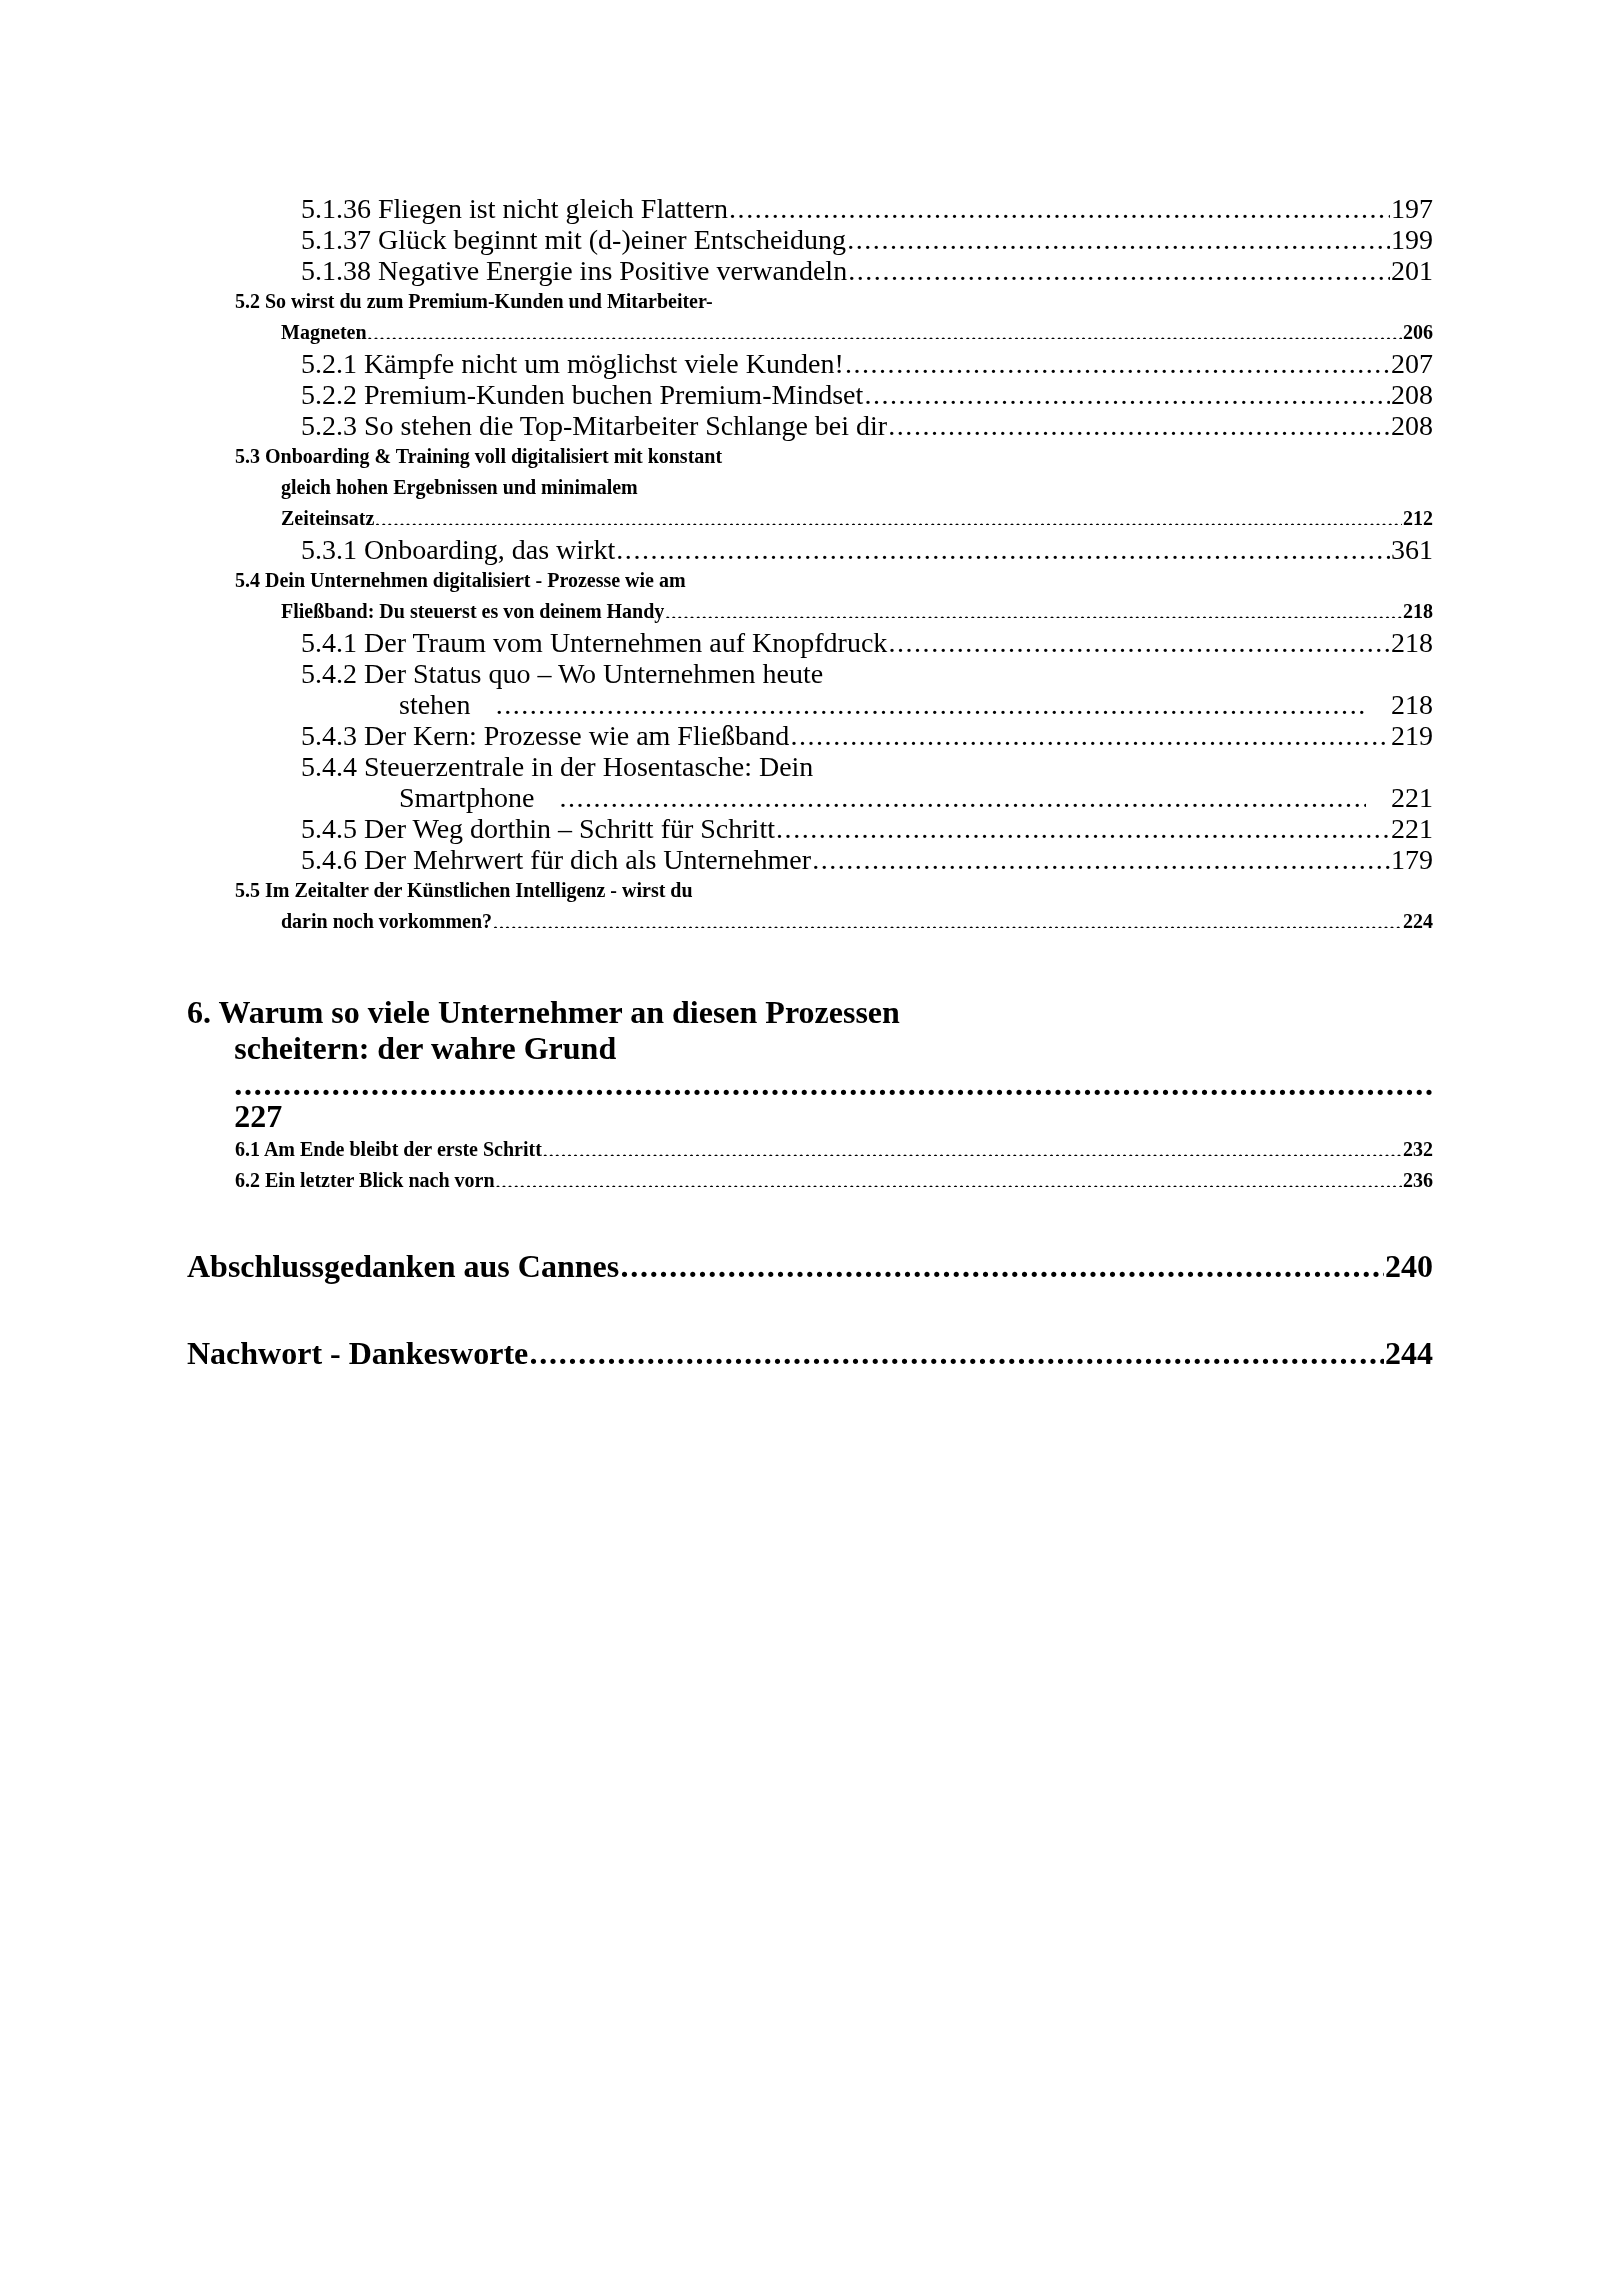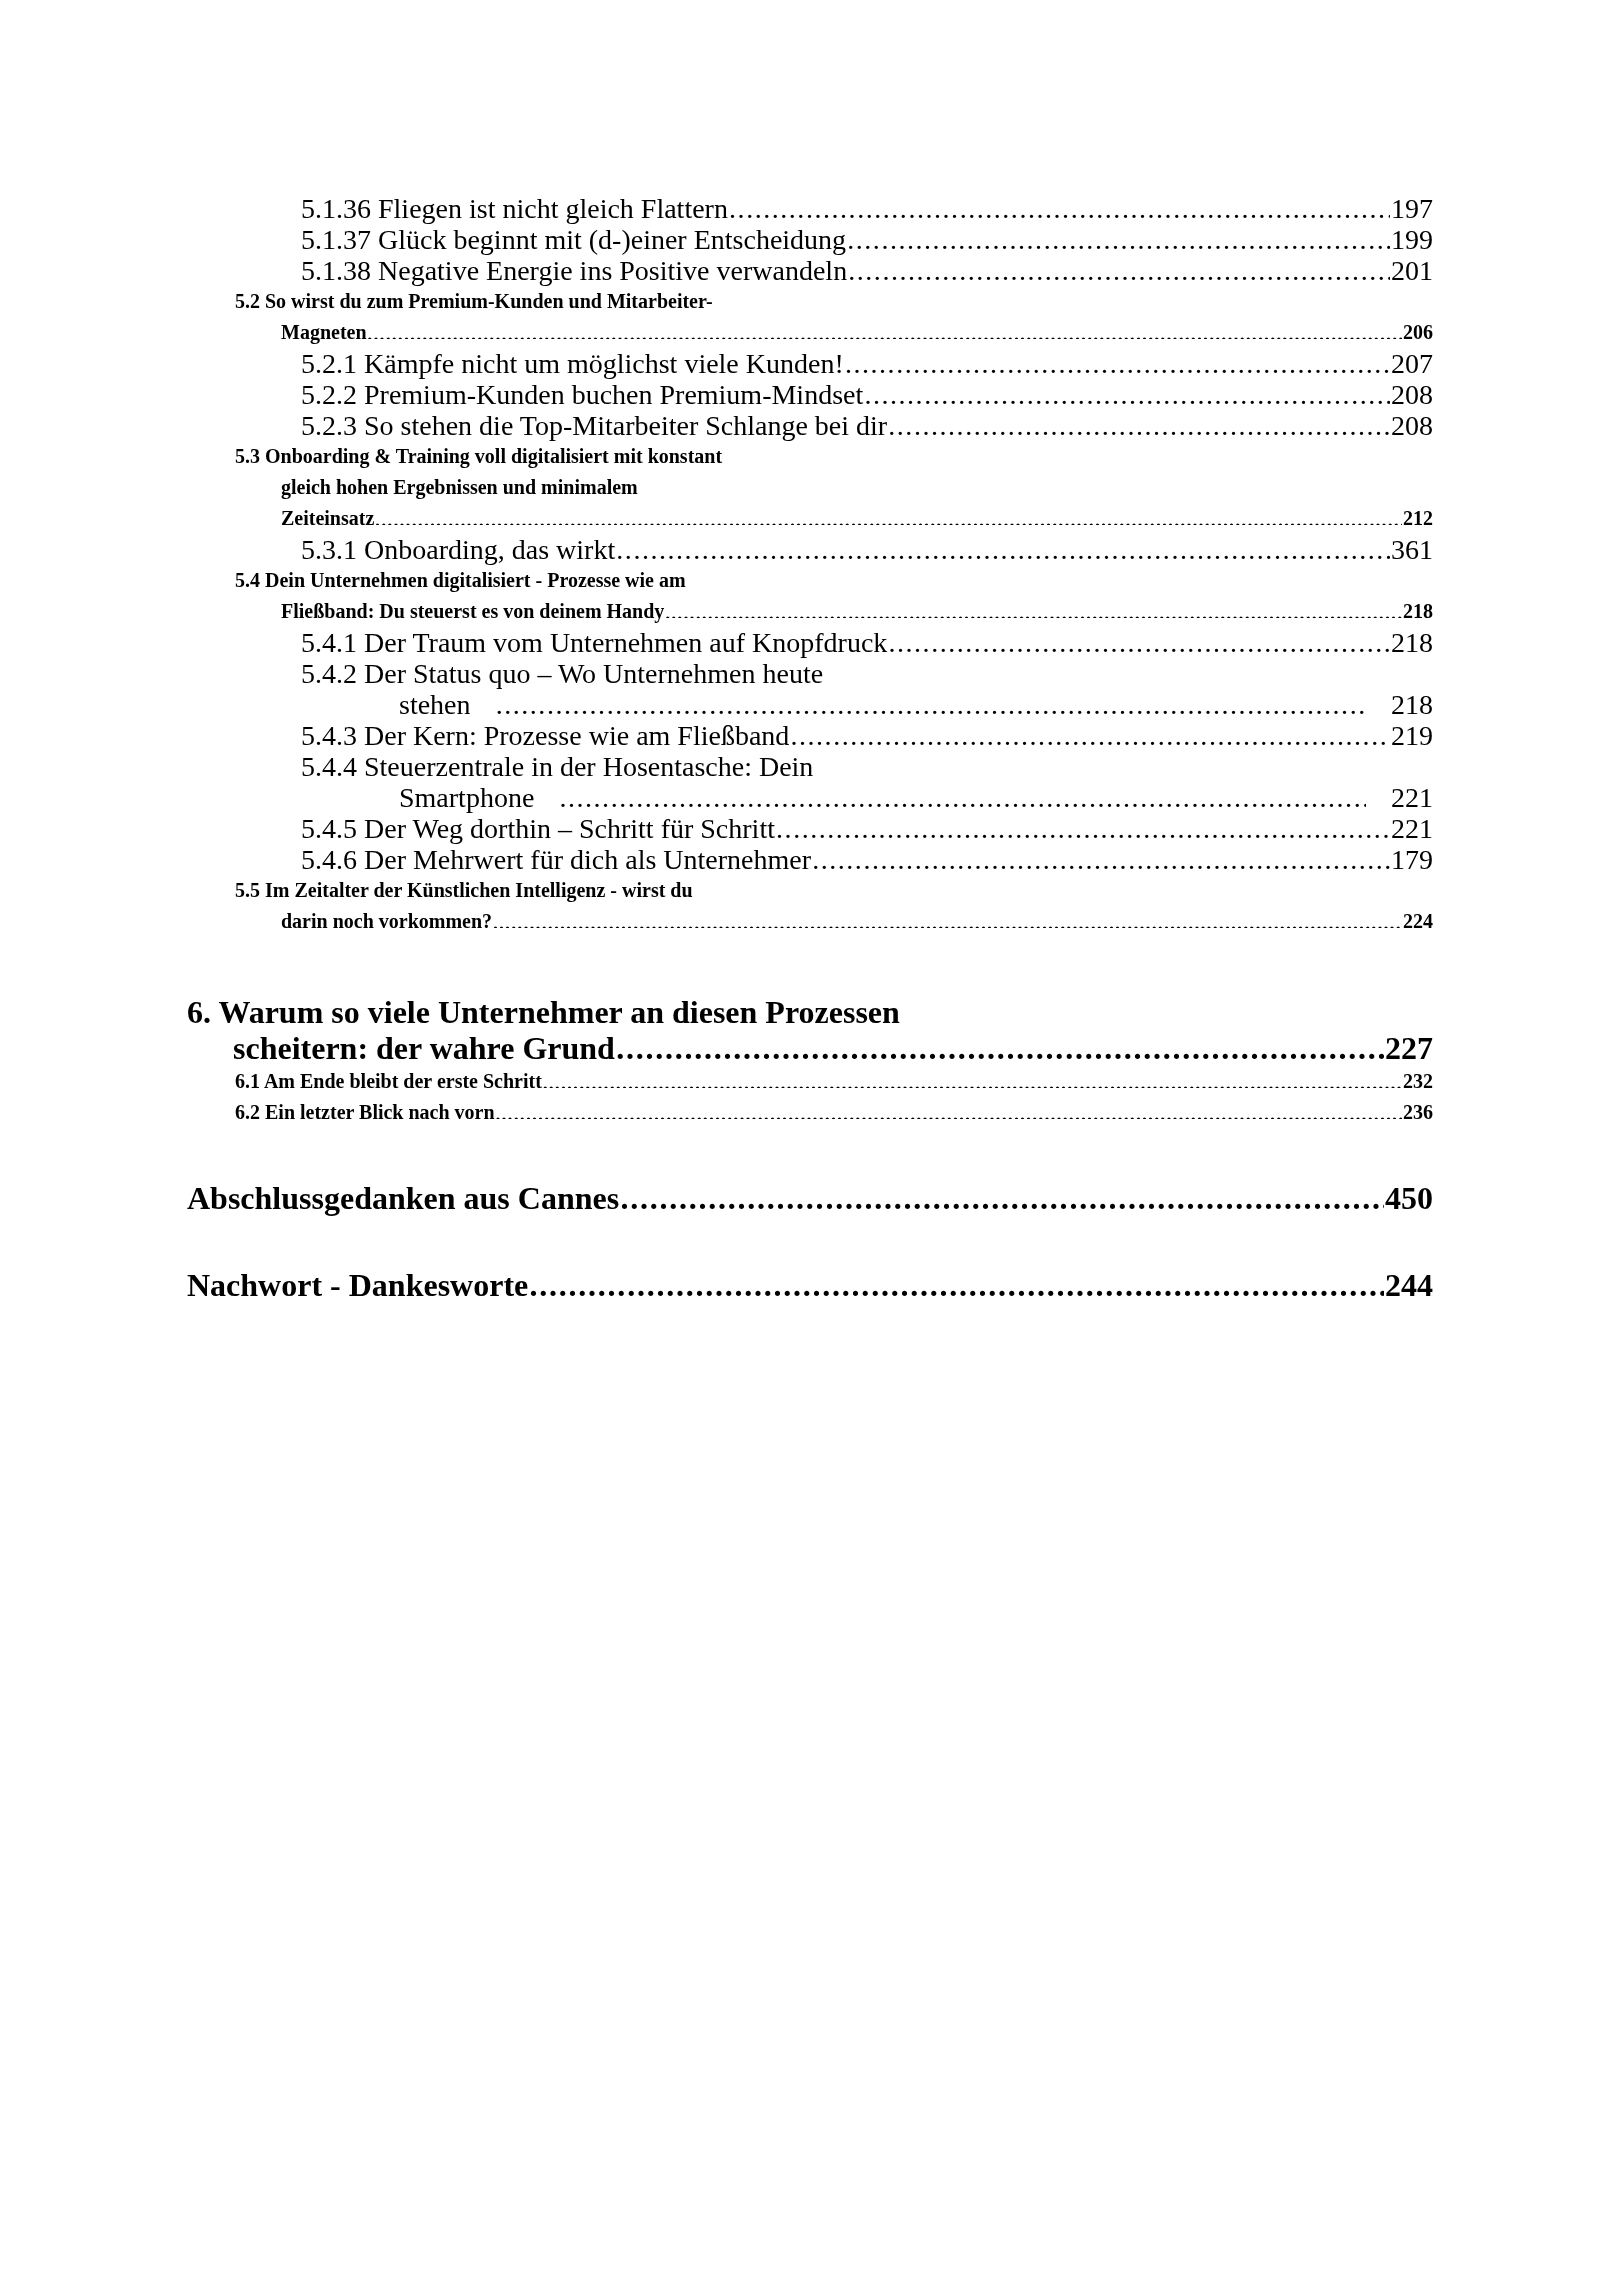--- a/index.html
+++ b/index.html
@@ -92,21 +92,21 @@
   .lvl2 .cont { padding-left: 46px; }
 
   
   .lvl1 {
     font-size: 32px;
     line-height: 36px;
     font-weight: bold;
     padding-left: 0;
     margin-top: 32px;
   }
-  .lvl1 .cont { padding-left: 46px; }
+  .lvl1 .cont { padding-left: 46px; flex-direction: column; }
 
   .gap-before-chapter { height: 25.4px; }
   .gap-before-back    { height: 19.4px; }
 </style>
 </head>
 <body>
 
 <div class="page">
   <div class="toc" id="toc-root">
       <div class="entry lvl3">
@@ -272,21 +272,21 @@
           <span class="label">6.2 Ein letzter Blick nach vorn</span>
           <span class="leader"></span>
           <span class="pageno">236</span>
         </div>
       </div>
       <div class="gap-before-back"></div>
       <div class="entry lvl1">
         <div class="line">
           <span class="label">Abschlussgedanken aus Cannes</span>
           <span class="leader"></span>
-          <span class="pageno">450</span>
+          <span class="pageno">240</span>
         </div>
       </div>
       <div class="gap-before-back"></div>
       <div class="entry lvl1">
         <div class="line">
           <span class="label">Nachwort - Dankesworte</span>
           <span class="leader"></span>
           <span class="pageno">244</span>
         </div>
       </div>

